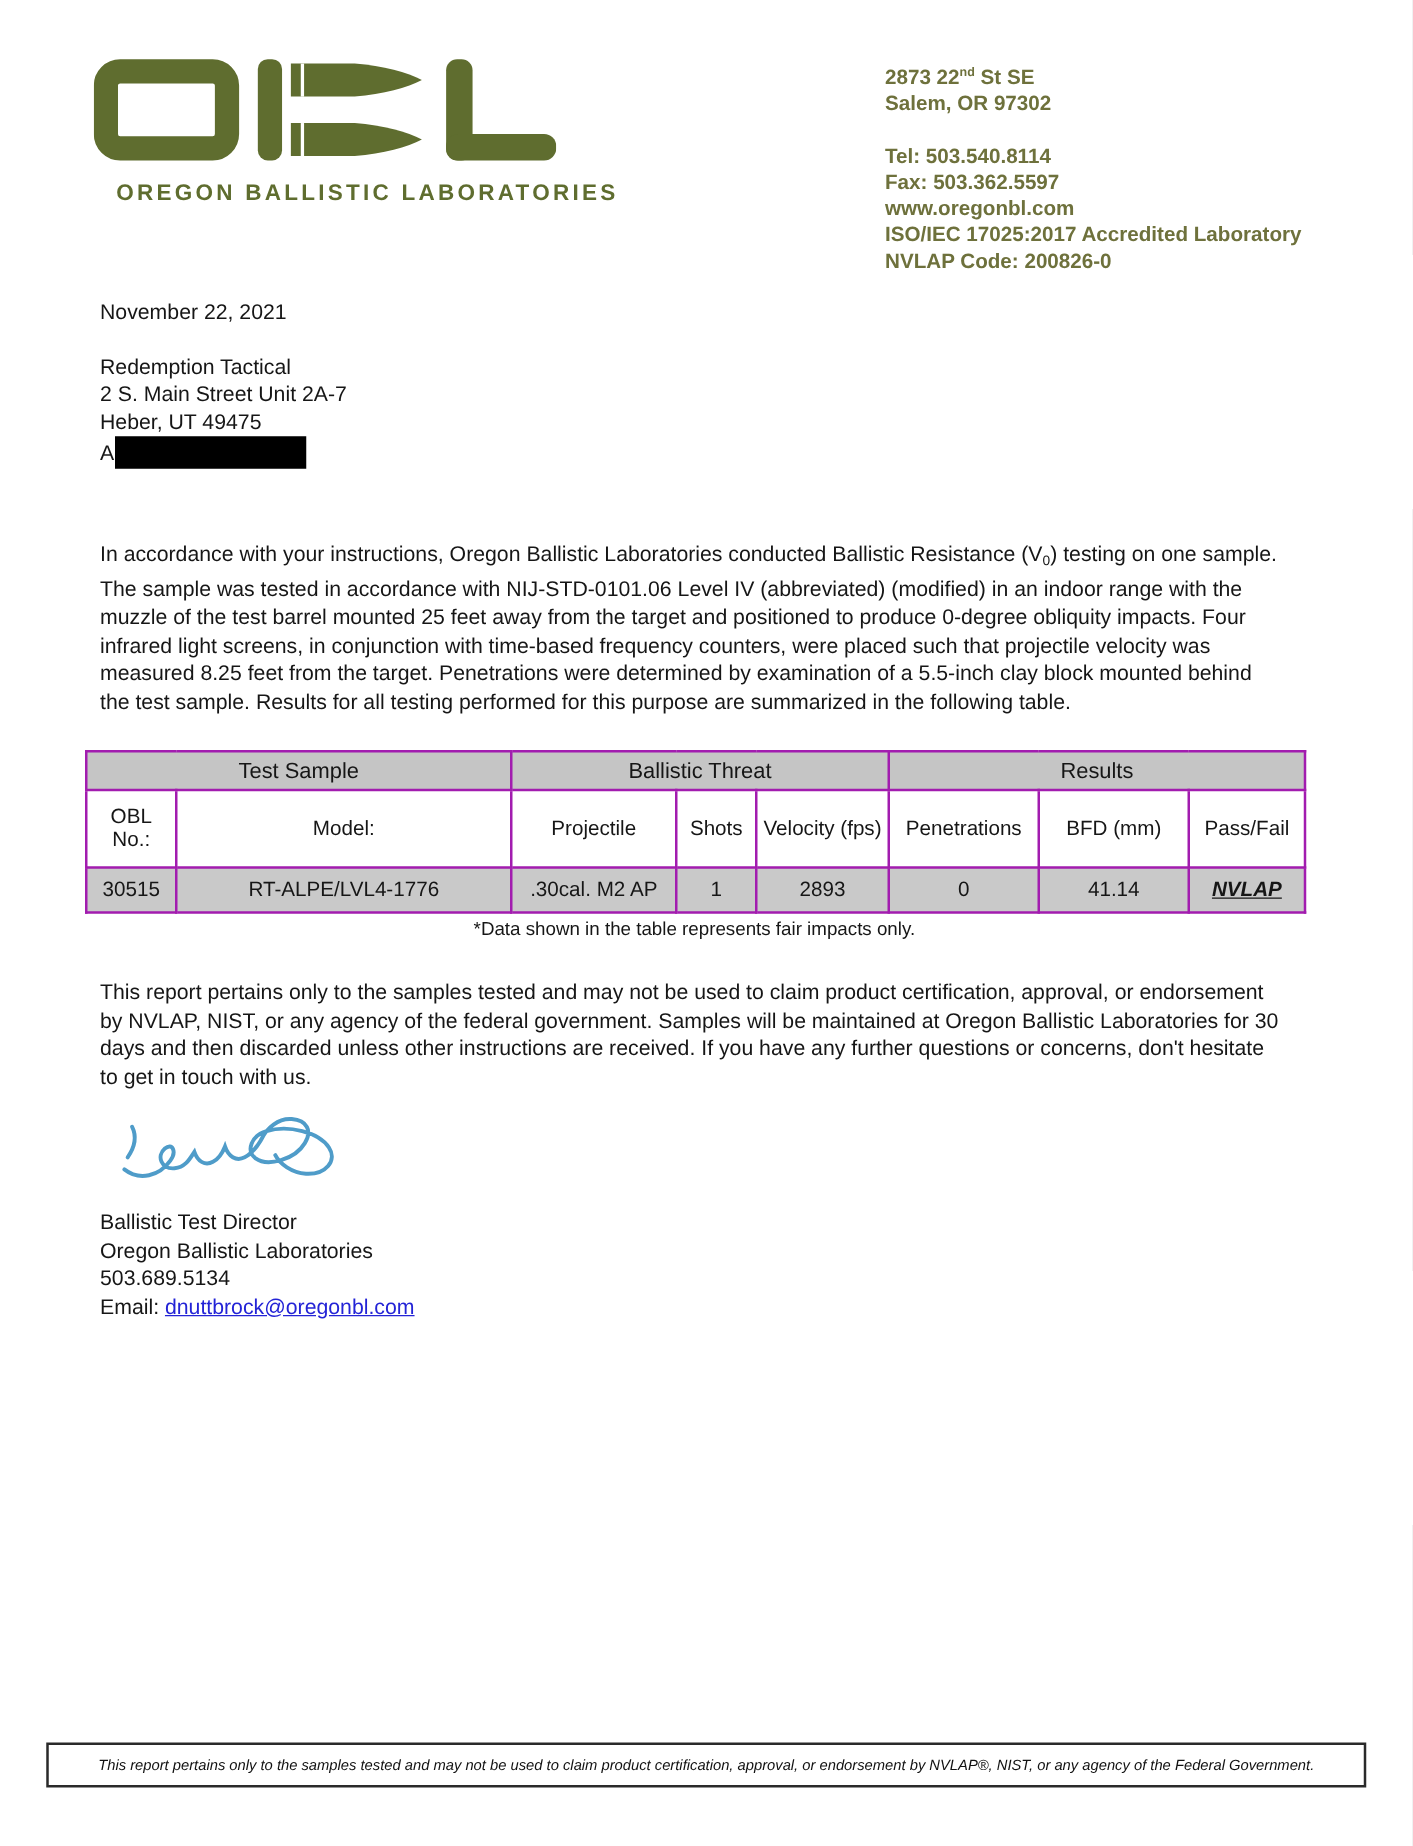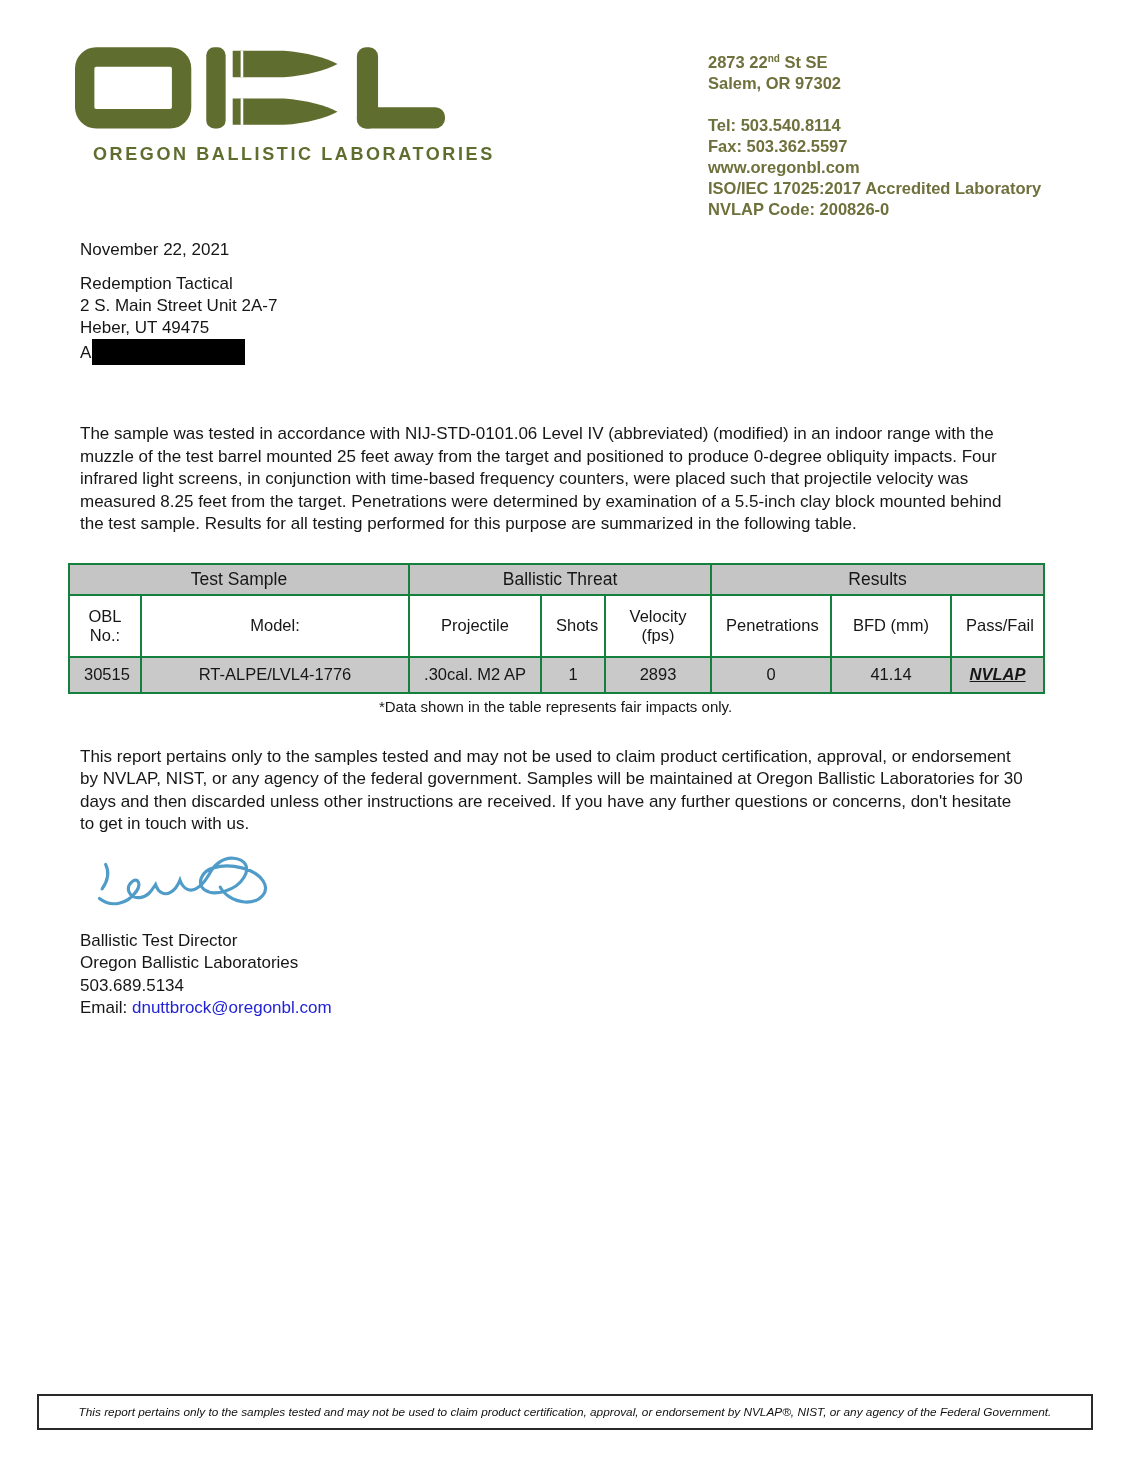--- a/index.html
+++ b/index.html
@@ -26,47 +26,47 @@
     width:352px; padding-top:2px;
     font-weight:bold; font-size:16.5px; line-height:21px;
     color:#6E713C;
   }
   .contact-block .spacer { height:21px; }
   sup.sup { font-size:10px; vertical-align:6px; }
   sub.sub { font-size:11px; vertical-align:-3px; }
   
   .letter { padding:0 105px 0 80px; font-size:17px; }
   .date-line { margin-top:20px; }
-  .recipient { margin-top:13px; line-height:22px; }
+  .recipient { margin-top:23px; line-height:22px; }
   .redaction-bar {
     display:inline-block; width:153px; height:26px;
     background:#000; vertical-align:-7px; margin-left:1px;
   }
   .intro { margin-top:58px; line-height:22.5px; }
   .intro p { margin:0; }
   
   .table-wrap { margin-top:27px; margin-left:-12px; }
   table.results { border-collapse:collapse; width:975px; table-layout:fixed; }
   table.results th, table.results td {
-    border:2px solid #15803d;
+    border:2px solid #a21caf;
     font-weight:normal; font-size:16.5px;
     text-align:center; vertical-align:middle;
-    padding:2px 14px;
+    padding:2px 4px;
   }
   tr.group-row th { background:#C5C5C5; height:31px; font-size:17.5px; }
   tr.colhead-row th { background:#ffffff; height:62px; }
   tr.data-row td { background:#C9C9C9; height:36px; }
   td.model-cell { text-align:left; padding-left:10px; }
   td.pass-cell span { font-weight:bold; font-style:italic; text-decoration:underline; }
   .table-footnote { width:975px; text-align:center; font-size:15px; margin-top:4px; }
   
   .closing { margin-top:31px; line-height:22.5px; }
   .signature-svg { display:block; margin:17px 0 0 8px; width:205px; height:70px; }
   .signoff { margin-top:7px; line-height:22.5px; }
-  .email-link { color:#2323D6; cursor:pointer; }
+  .email-link { color:#2323D6; text-decoration:underline; cursor:pointer; }
   
   .footer-box {
     position:absolute; left:37px; right:37px; bottom:47px;
     border:2px solid #2a2a2a;
     padding:9px 12px;
     font-size:11.8px; font-style:italic; text-align:center; color:#111;
     background:#fff;
   }
 </style>
 </head>
@@ -112,20 +112,21 @@
     <div class="date-line">November 22, 2021</div>
 
     <div class="recipient">
       <div>Redemption Tactical</div>
       <div>2 S. Main Street Unit 2A-7</div>
       <div>Heber, UT 49475</div>
       <div><span>A</span><span class="redaction-bar"></span></div>
     </div>
 
     <div class="intro">
+      <p><span>In accordance with your instructions, Oregon Ballistic Laboratories conducted Ballistic Resistance (V</span><sub class="sub">0</sub><span>) testing on one sample.</span></p>
       <p>The sample was tested in accordance with NIJ-STD-0101.06 Level IV (abbreviated) (modified) in an indoor range with the muzzle of the test barrel mounted 25 feet away from the target and positioned to produce 0-degree obliquity impacts. Four infrared light screens, in conjunction with time-based frequency counters, were placed such that projectile velocity was measured 8.25 feet from the target. Penetrations were determined by examination of a 5.5-inch clay block mounted behind the test sample. Results for all testing performed for this purpose are summarized in the following table.</p>
     </div>
 
     <div class="table-wrap">
       <table class="results">
         <colgroup>
           <col style="width:72px">
             <col style="width:268px">
             <col style="width:132px">
             <col style="width:64px">

